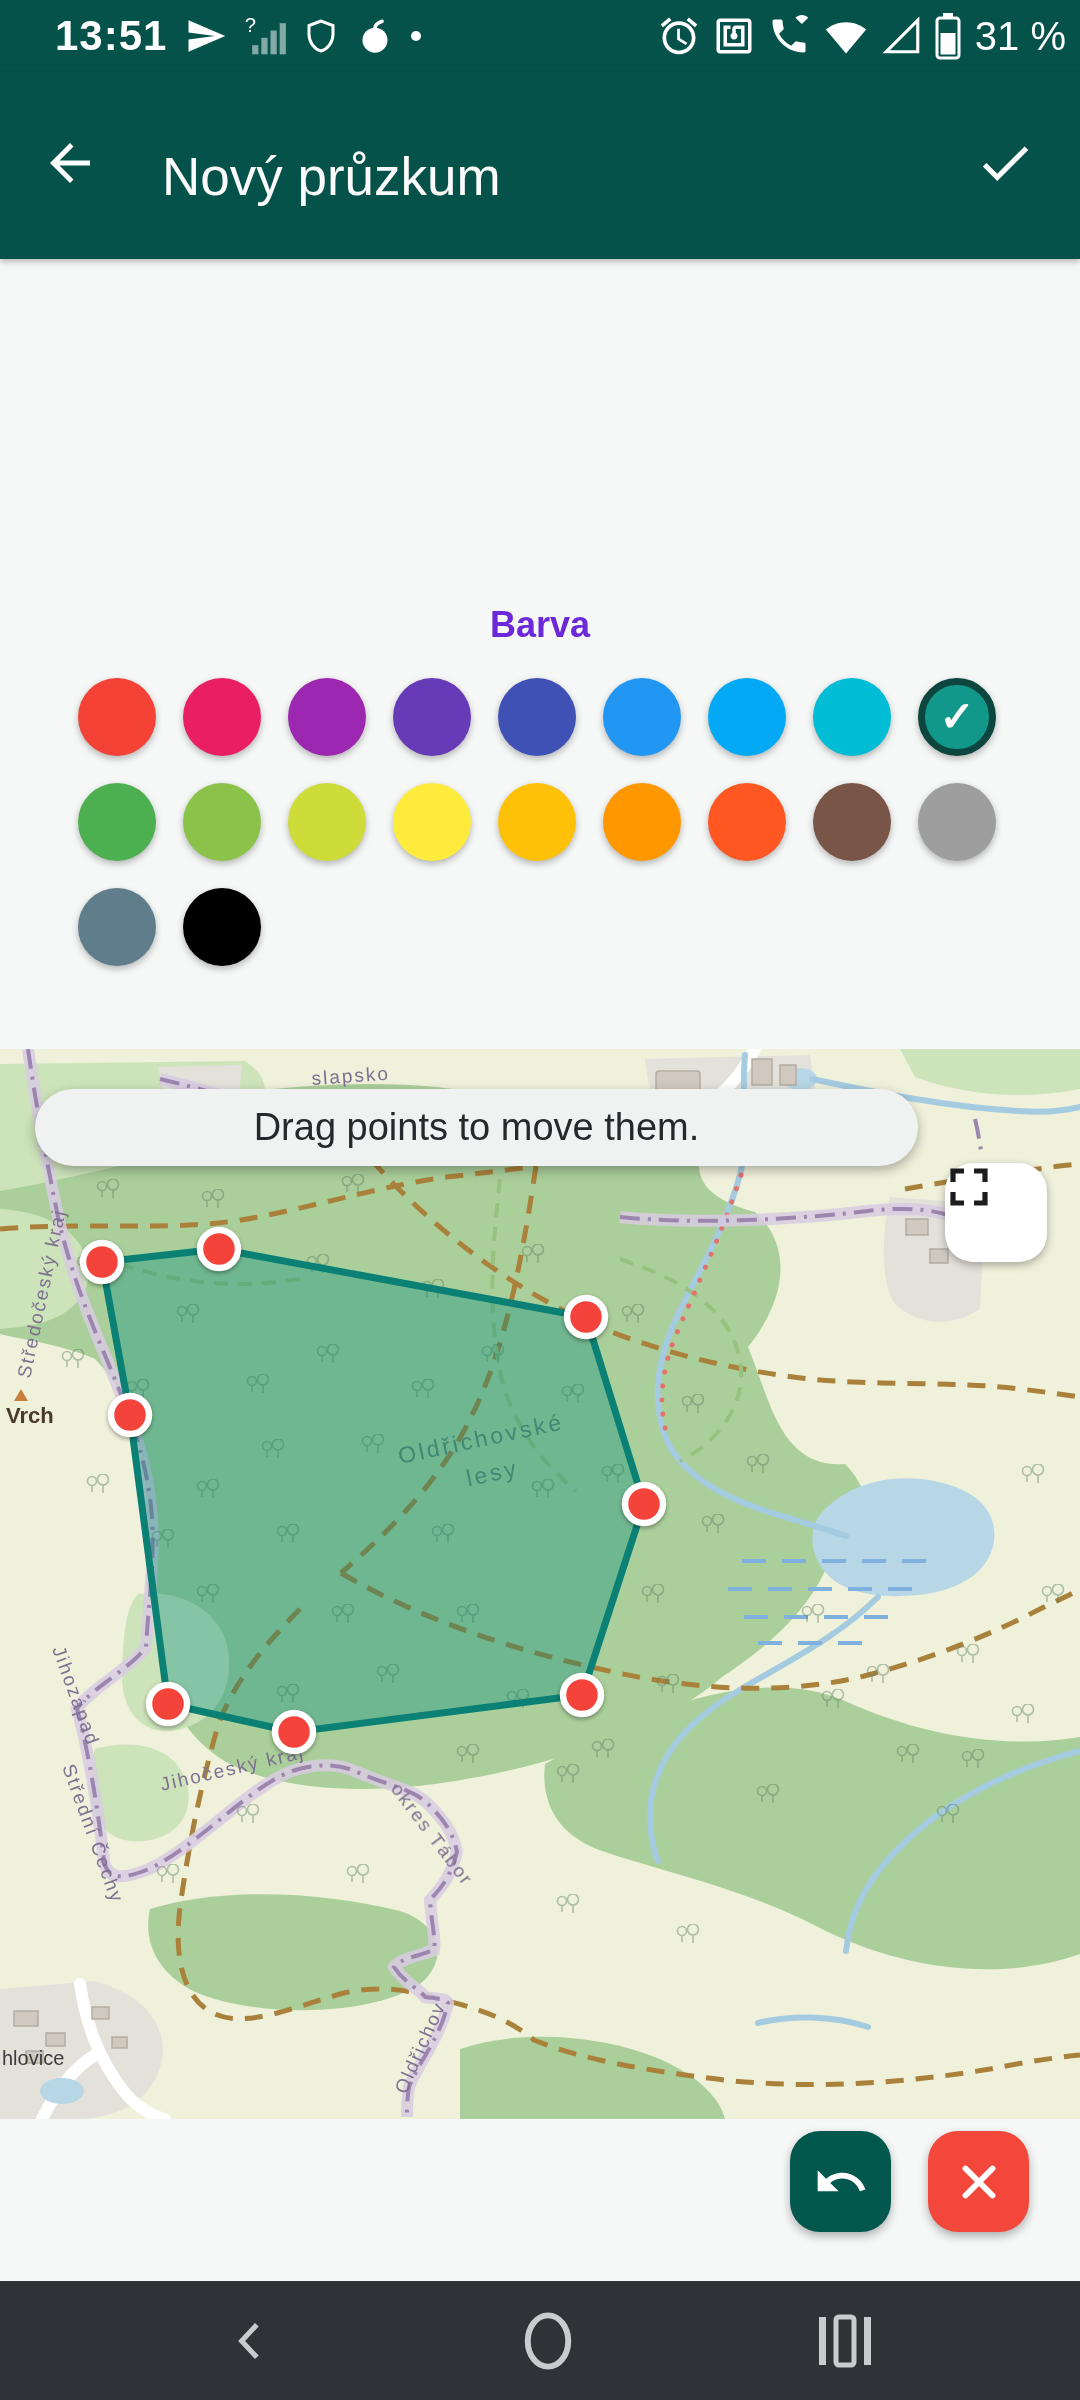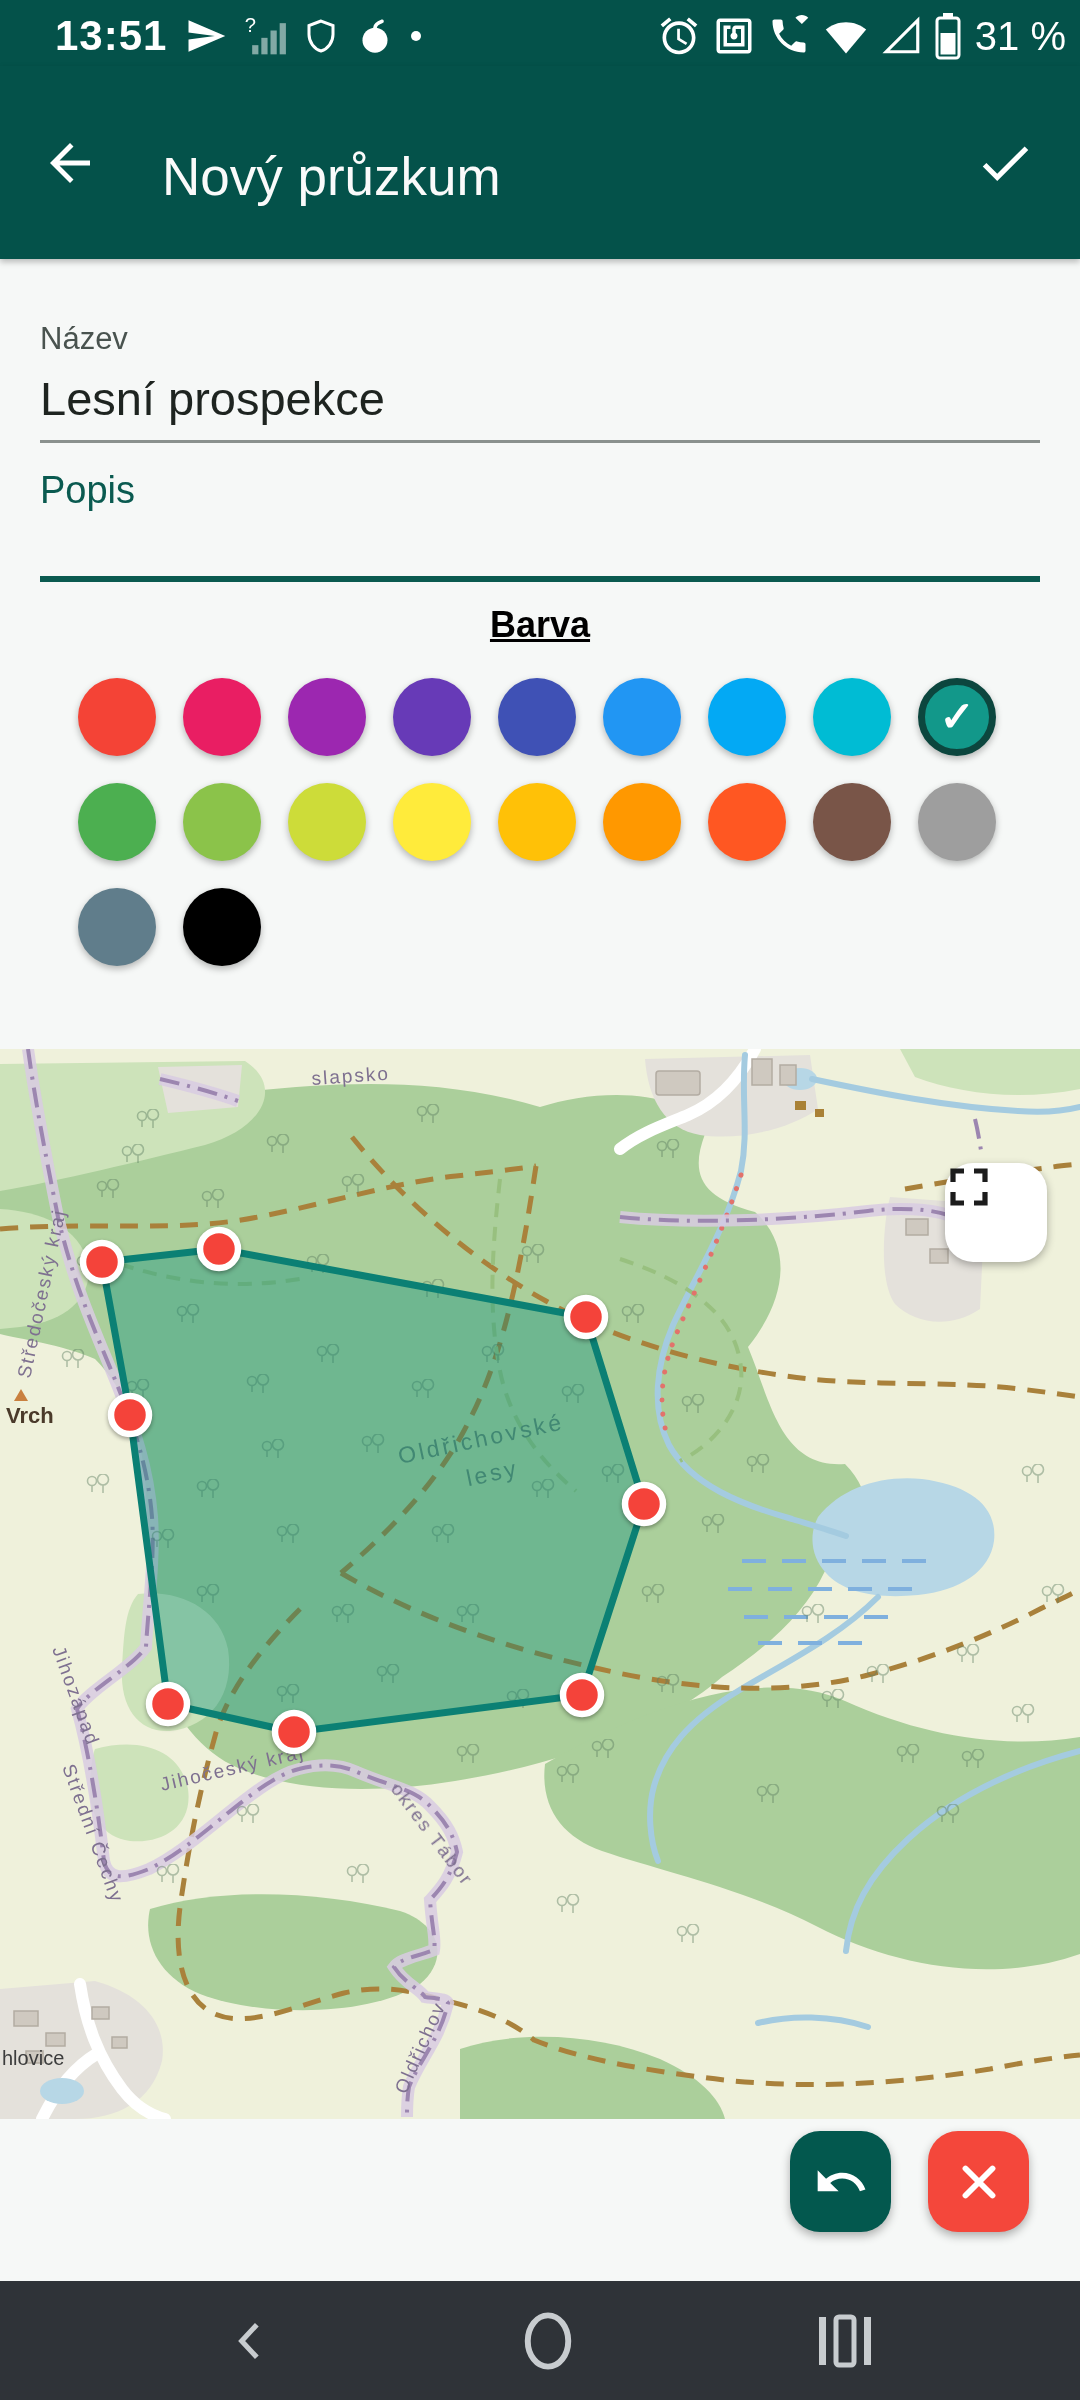--- a/index.html
+++ b/index.html
@@ -25,21 +25,21 @@
 
   
   .form-section{position:absolute;top:259px;left:0;right:0;box-sizing:border-box;padding:62px 40px 0;}
   .field-label-small{font-size:31px;color:#49534F;}
   .field-value{font-size:47px;color:#1E2420;margin-top:14px;padding-bottom:14px;border-bottom:3px solid #8A918E;}
   .field-label-big{font-size:38px;color:var(--accent-text,#0A5A50);margin-top:26px;}
   .empty-field{height:64px;border-bottom:6px solid var(--accent-text,#06564C);}
 
   
   .color-section{position:absolute;top:604px;left:0;width:100%;}
-  .color-title{font-size:36px;font-weight:bold;color:#000000;text-align:center;text-decoration:underline;}
+  .color-title{font-size:36px;font-weight:bold;color:#6d28d9;text-align:center;}
   .swatches{display:flex;flex-wrap:wrap;gap:27px;padding:0 78px;margin-top:32px;}
   .swatch{width:78px;height:78px;border-radius:50%;box-shadow:0 3px 7px rgba(0,0,0,.28);box-sizing:border-box;
     display:flex;align-items:center;justify-content:center;}
   .swatch.selected{border:7px solid #0C463E;}
   .swatch .check{color:#fff;font-size:42px;font-weight:bold;line-height:1;}
 
   
   .map-container{position:absolute;top:1049px;left:0;width:1080px;height:1070px;overflow:hidden;background:#EFF1DB;}
   .map-container svg{position:absolute;top:0;left:0;}
   .toast{position:absolute;left:35px;top:40px;width:883px;height:77px;background:#F0F2F1;border-radius:40px;
@@ -161,26 +161,20 @@
     <span class="app-title">Nový průzkum</span>
     <button class="icon-btn confirm">
       <span style="display:flex">
         <svg width="62" height="62" viewBox="0 0 24 24" fill="#fff">
             <path d="M9 16.2 4.8 12l-1.4 1.4L9 19 21 7l-1.4-1.4z"></path>
           </svg>
       </span>
     </button>
   </div>
 
-  <div class="form-section">
-    <div class="field-label-small">Název</div>
-    <div class="field-value">Lesní prospekce</div>
-    <div class="field-label-big">Popis</div>
-    <div class="empty-field"></div>
-  </div>
 
   <div class="color-section">
     <div class="color-title">Barva</div>
     <div class="swatches" id="swatch-container">
         <div class="swatch" style="background: rgb(244, 67, 54);"></div>
         <div class="swatch" style="background: rgb(233, 30, 99);"></div>
         <div class="swatch" style="background: rgb(156, 39, 176);"></div>
         <div class="swatch" style="background: rgb(103, 58, 183);"></div>
         <div class="swatch" style="background: rgb(63, 81, 181);"></div>
         <div class="swatch" style="background: rgb(33, 150, 243);"></div>
@@ -374,20 +368,21 @@
           <circle cx="219" cy="200" r="19" class="vertex"></circle>
           <circle cx="586" cy="268" r="19" class="vertex"></circle>
           <circle cx="644" cy="455" r="19" class="vertex"></circle>
           <circle cx="582" cy="646" r="19" class="vertex"></circle>
           <circle cx="294" cy="683" r="19" class="vertex"></circle>
           <circle cx="168" cy="655" r="19" class="vertex"></circle>
           <circle cx="130" cy="366" r="19" class="vertex"></circle>
         </g>
     </svg>
 
+    <div class="toast">Drag points to move them.</div>
     <button class="fs-btn">
       <span style="display:flex">
         <svg width="48" height="48" viewBox="0 0 24 24" fill="none" stroke="#1C1C1C" stroke-width="2.6">
             <path d="M4 9.5V4h5.5 M14.5 4H20v5.5 M20 14.5V20h-5.5 M9.5 20H4v-5.5"></path>
           </svg>
       </span>
     </button>
   </div>
 
   <div class="action-bar">

